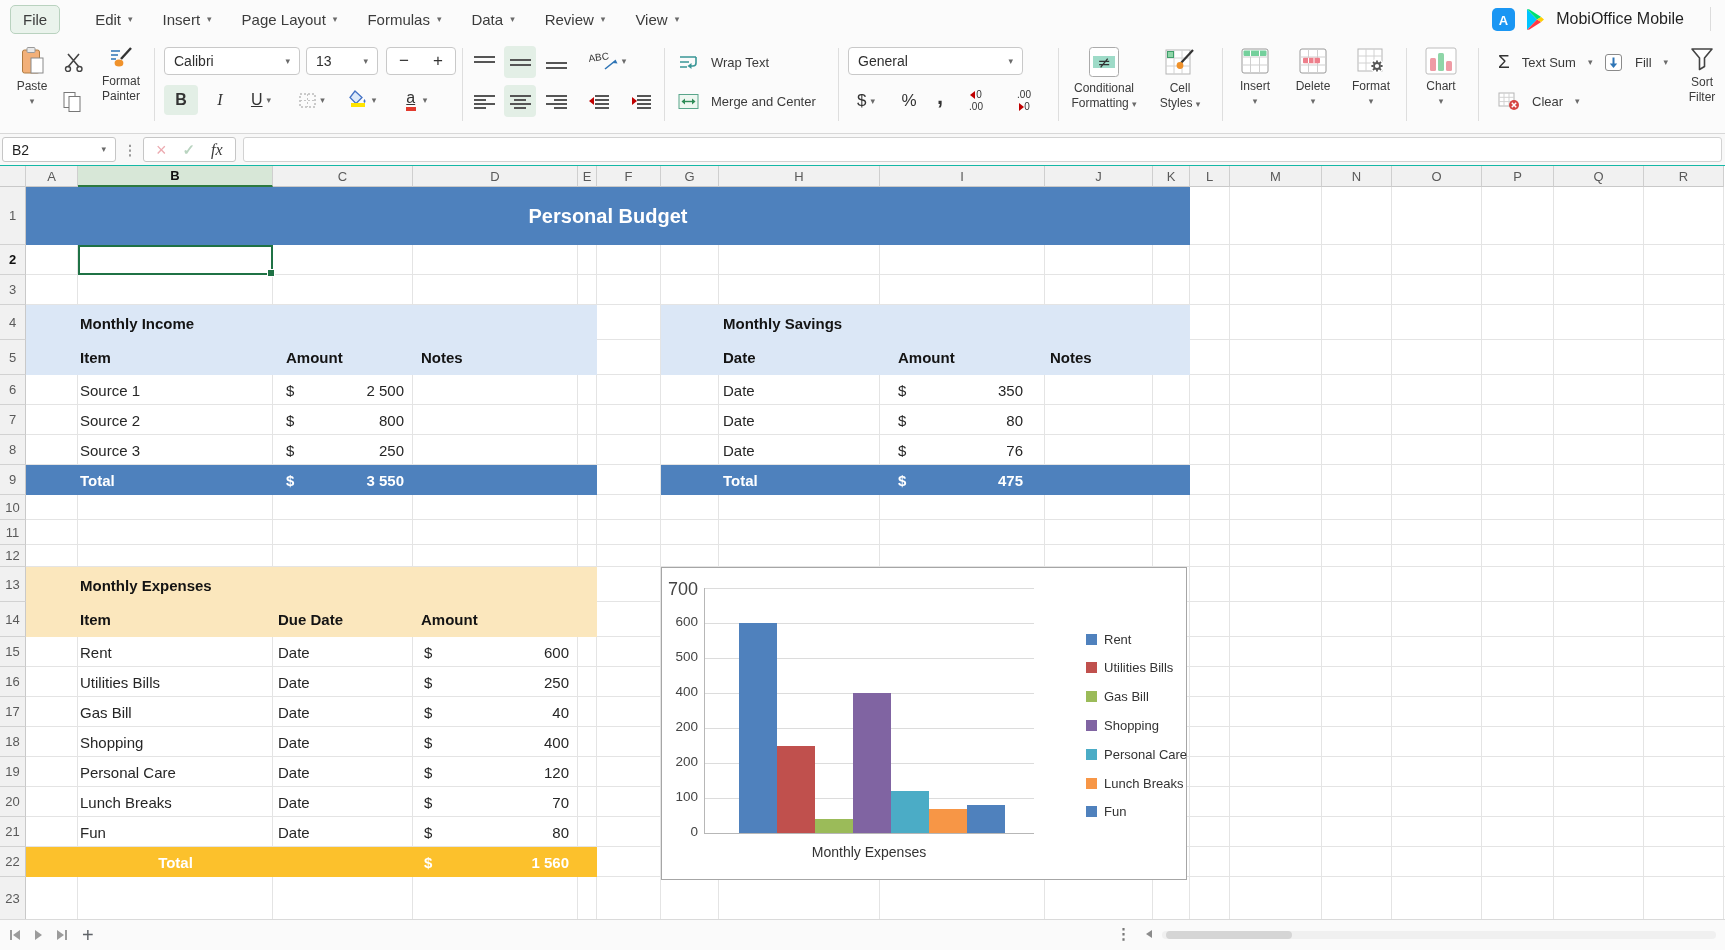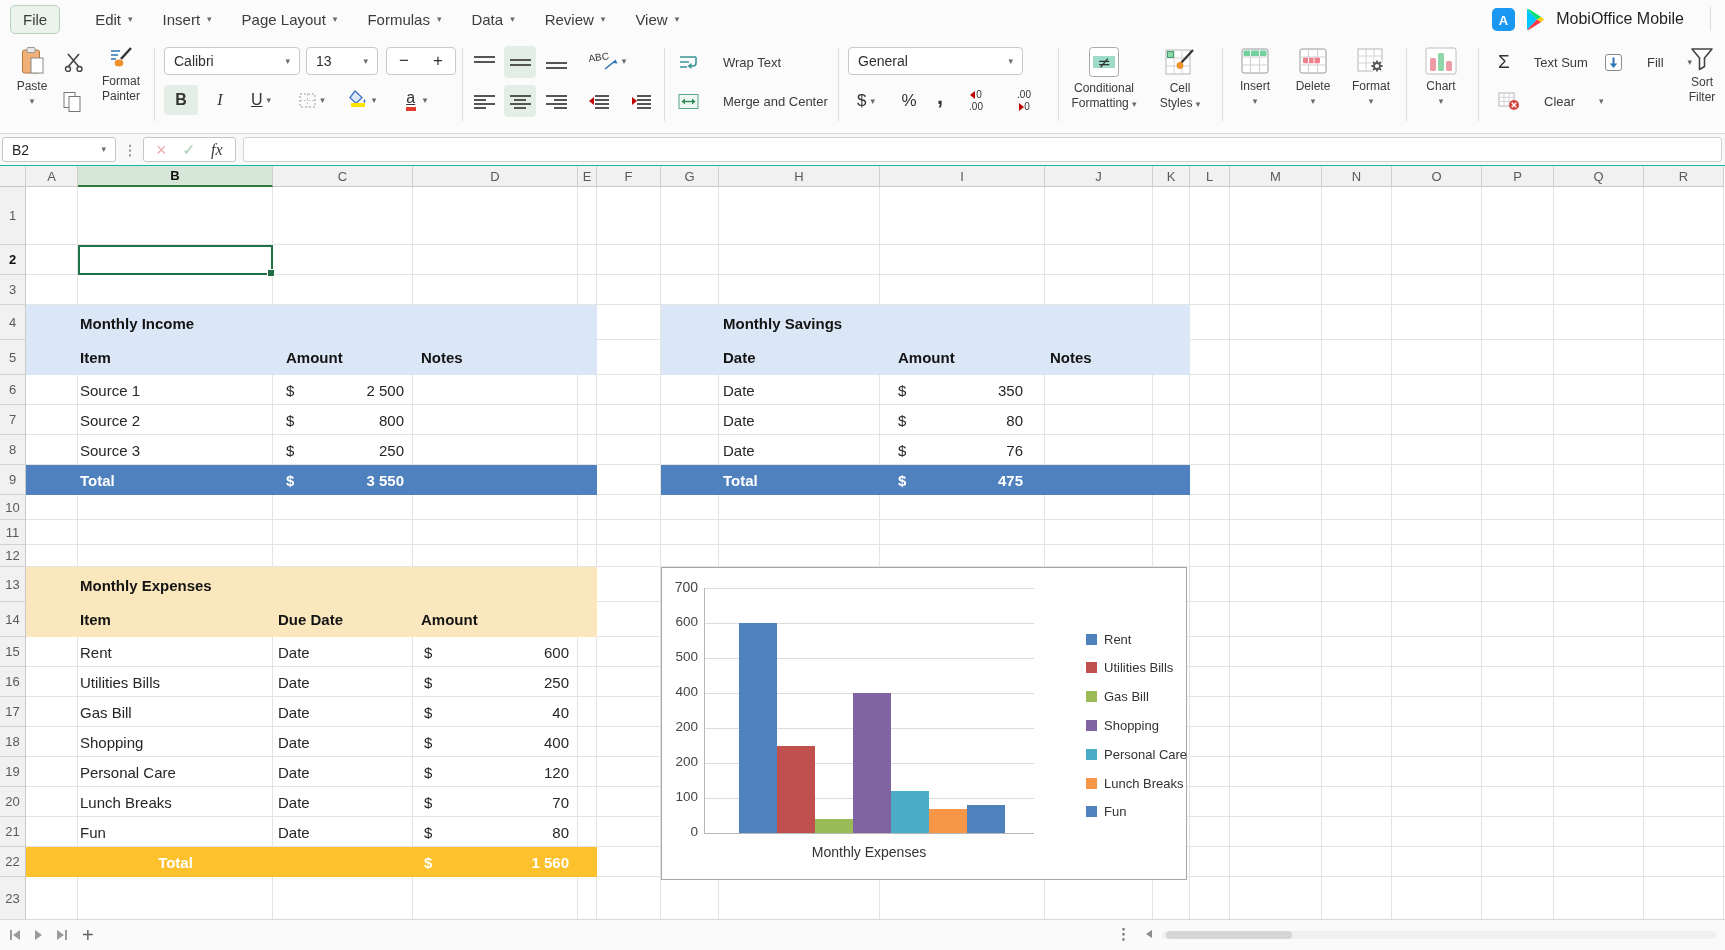--- a/index.html
+++ b/index.html
@@ -18,21 +18,21 @@
   .vsep{position:absolute;top:10px;bottom:12px;width:1px;background:#dedede}
   .bigbtn{position:absolute;top:3px;height:88px;display:flex;flex-direction:column;align-items:center;gap:3px;padding-top:5px;font-size:12px;color:#3b3b3b;text-align:center;line-height:1.25;border-radius:4px}
   .bigbtn .lbl{display:block}
   .sbtn{position:absolute;width:32px;height:32px;display:flex;align-items:center;justify-content:center;border-radius:4px}
   .combo{position:absolute;height:28px;background:#fff;border:1px solid #c9c9c9;border-radius:4px;display:flex;align-items:center;justify-content:space-between;padding:0 9px;font-size:14px;color:#2f2f2f;box-sizing:border-box}
   .stepbox{position:absolute;height:28px;background:#fff;border:1px solid #c9c9c9;border-radius:4px;display:flex;align-items:center;box-sizing:border-box}
   .stepbox span{flex:1;text-align:center;font-size:17px;color:#333}
   .tbtn{position:absolute;height:30px;display:flex;align-items:flex-end;justify-content:center;gap:4px;font-size:16px;color:#333;border-radius:4px;padding:0 5px;box-sizing:border-box}
   .tbtn.center{align-items:center}
   .tbtn.active{background:#e3efe6}
-  .rowbtn{position:absolute;height:32px;display:flex;align-items:center;gap:24px;font-size:13px;color:#3b3b3b;white-space:nowrap}
+  .rowbtn{position:absolute;height:32px;display:flex;align-items:center;gap:12px;font-size:13px;color:#3b3b3b;white-space:nowrap}
   .ali{width:21px;height:15px;position:relative}
   .ali i{position:absolute;height:2px;background:#555;display:block}
   .decbtn{position:absolute;top:47px;width:44px;height:32px;display:flex;flex-direction:column;align-items:center;justify-content:center;font-size:10px;color:#333;line-height:1.2}
   .dline{display:flex;align-items:center}
   .tl,.tr{width:0;height:0;display:inline-block}
   .tl{border-top:4px solid transparent;border-bottom:4px solid transparent;border-right:5px solid #c00000;margin-right:1px}
   .tr{border-top:4px solid transparent;border-bottom:4px solid transparent;border-left:5px solid #c00000;margin-left:1px}
   .colorbar{position:absolute;left:3px;right:3px;bottom:3px;height:4px}
   
   .fbar{position:absolute;top:134px;left:0;right:0;height:31px;background:#f8f8f8;border-bottom:6px solid #14b8a6;display:flex;align-items:center}
@@ -530,20 +530,21 @@
         <div class="rh" style="top: 415px; height: 35px; text-align: right;">14</div>
         <div class="rh" style="top: 450px; height: 30px;">15</div>
         <div class="rh" style="top: 480px; height: 30px;">16</div>
         <div class="rh" style="top: 510px; height: 30px;">17</div>
         <div class="rh" style="top: 540px; height: 30px;">18</div>
         <div class="rh" style="top: 570px; height: 30px;">19</div>
         <div class="rh" style="top: 600px; height: 30px;">20</div>
         <div class="rh" style="top: 630px; height: 30px;">21</div>
         <div class="rh" style="top: 660px; height: 30px;">22</div>
         <div class="rh" style="top: 690px; height: 43px;">23</div>
+        <div class="ov" style="left: 26px; top: 0px; width: 1164px; height: 58px; background: rgb(78, 129, 189); color: rgb(255, 255, 255); font-weight: bold; font-size: 20px; display: flex; align-items: center; justify-content: center;">Personal Budget</div>
         <div class="ov" style="left: 26px; top: 118px; width: 571px; height: 190px;">
           <div class="ov" style="left: 0px; top: 0px; width: 100%; height: 70px; background: rgb(219, 231, 246);"></div>
           <div class="cellTxt bold" style="left: 54px; top: 3px;">Monthly Income</div>
           <div class="cellTxt bold" style="left: 54px; top: 37px;">Item</div>
           <div class="cellTxt bold" style="left: 260px; top: 37px;">Amount</div>
           <div class="cellTxt bold" style="left: 395px; top: 37px;">Notes</div>
           <div class="cellTxt" style="left: 54px; top: 70px;">Source 1</div>
           <div class="cellTxt" style="left: 260px; top: 70px;">$</div>
           <div class="cellTxt" style="left: 270px; top: 70px; width: 108px; justify-content: flex-end;">2 500</div>
           <div class="cellTxt" style="left: 54px; top: 100px;">Source 2</div>
@@ -613,21 +614,21 @@
           <div class="cellTxt" style="left: 252px; top: 250px;">Date</div>
           <div class="cellTxt" style="left: 398px; top: 250px;">$</div>
           <div class="cellTxt" style="left: 410px; top: 250px; width: 133px; justify-content: flex-end;">80</div>
           <div class="ov" style="left: 0px; top: 280px; width: 100%; height: 30px; background: rgb(252, 193, 44);">
             <div class="cellTxt bold white" style="left: 52px; top: 0px; width: 195px; justify-content: center;">Total</div>
             <div class="cellTxt bold white" style="left: 398px; top: 0px;">$</div>
             <div class="cellTxt bold white" style="left: 410px; top: 0px; width: 133px; justify-content: flex-end;">1 560</div>
           </div>
         </div>
         <div class="ov" style="left: 661px; top: 380px; width: 526px; height: 313px; background: rgb(255, 255, 255); border: 1px solid rgb(166, 166, 166);">
-          <div class="ov" style="left: 2px; top: 11px; width: 34px; text-align: right; font-size: 14px; color: rgb(68, 68, 68);">700</div>
+          <div class="ov" style="left: 2px; top: 11px; width: 34px; text-align: right; font-size: 18px; color: rgb(68, 68, 68);">700</div>
           <div class="ov" style="left: 42px; top: 20px; width: 330px; height: 1px; background: rgb(220, 220, 220);"></div>
           <div class="ov" style="left: 2px; top: 46px; width: 34px; text-align: right; font-size: 13.5px; color: rgb(68, 68, 68);">600</div>
           <div class="ov" style="left: 42px; top: 55px; width: 330px; height: 1px; background: rgb(220, 220, 220);"></div>
           <div class="ov" style="left: 2px; top: 81px; width: 34px; text-align: right; font-size: 13.5px; color: rgb(68, 68, 68);">500</div>
           <div class="ov" style="left: 42px; top: 90px; width: 330px; height: 1px; background: rgb(220, 220, 220);"></div>
           <div class="ov" style="left: 2px; top: 116px; width: 34px; text-align: right; font-size: 13.5px; color: rgb(68, 68, 68);">400</div>
           <div class="ov" style="left: 42px; top: 125px; width: 330px; height: 1px; background: rgb(220, 220, 220);"></div>
           <div class="ov" style="left: 2px; top: 151px; width: 34px; text-align: right; font-size: 13.5px; color: rgb(68, 68, 68);">200</div>
           <div class="ov" style="left: 42px; top: 160px; width: 330px; height: 1px; background: rgb(220, 220, 220);"></div>
           <div class="ov" style="left: 2px; top: 186px; width: 34px; text-align: right; font-size: 13.5px; color: rgb(68, 68, 68);">200</div>

